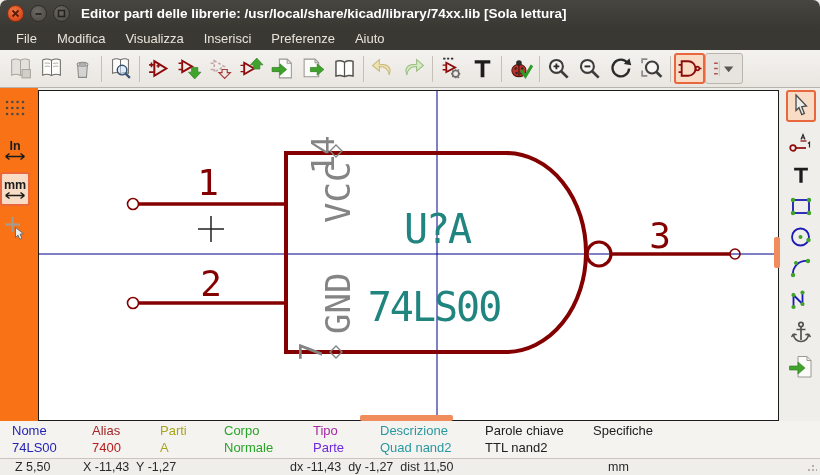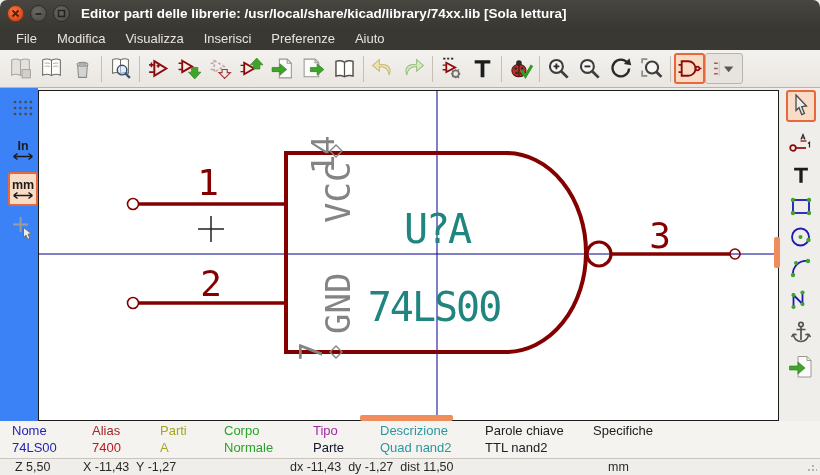--- a/index.html
+++ b/index.html
@@ -28,21 +28,21 @@
     display:flex; align-items:center; padding-left:5px; }
   .tb { width:31px; height:31px; display:flex; align-items:center; justify-content:center;
     border-radius:3px; flex:0 0 auto; }
   .tb svg { width:25px; height:25px; }
   .tb.selected { background:#F9DCC6; border:2px solid #E8673D; }
   .sep { width:1px; height:26px; background:#c4c0b8; margin:0 3px; flex:0 0 auto; }
   .tb.combo { width:38px; background:#e7e4df; border:1px solid #b8b4ac; }
 
   
   .toolbar-left { position:absolute; left:0; top:88px; width:38px; bottom:54px;
-    background:#3b82f6; display:flex; flex-direction:column; align-items:flex-end; }
+    background:#f97316; display:flex; flex-direction:column; align-items:flex-start; }
   .toolbar-right { position:absolute; right:0; top:88px; width:38px; bottom:54px;
     background:#f0eeea; display:flex; flex-direction:column; align-items:center; }
   .sb { width:30px; height:28px; display:flex; flex-direction:column; align-items:center; justify-content:center;
     border-radius:3px; margin-top:3px; flex:0 0 auto; }
   .sb svg { display:block; }
   .sb.selected { background:#F9DCC6; border:2px solid #E8673D; }
   .unit-label { font-size:12.5px; font-weight:bold; color:#1c1c1c; line-height:12px; }
 
   
   .canvas { position:absolute; left:38px; top:90px; width:741px; height:331px;
@@ -436,21 +436,21 @@
   <div class="col" style="left:160px">
     <span class="lab" style="color: rgb(166, 166, 30);">Parti</span>
     <span class="val" style="color: rgb(166, 166, 30);">A</span>
   </div>
   <div class="col" style="left:224px">
     <span class="lab" style="color: rgb(40, 164, 40);">Corpo</span>
     <span class="val" style="color: rgb(40, 164, 40);">Normale</span>
   </div>
   <div class="col" style="left:313px">
     <span class="lab" style="color: rgb(164, 40, 164);">Tipo</span>
-    <span class="val" style="color: #0f172a;">Parte</span>
+    <span class="val" style="color: #6d28d9;">Parte</span>
   </div>
   <div class="col" style="left:380px">
     <span class="lab" style="color: rgb(40, 152, 160);">Descrizione</span>
     <span class="val" style="color: rgb(40, 152, 160);">Quad nand2</span>
   </div>
   <div class="col" style="left:485px">
     <span class="lab" style="color: rgb(32, 32, 32);">Parole chiave</span>
     <span class="val" style="color: rgb(32, 32, 32);">TTL nand2</span>
   </div>
   <div class="col" style="left:593px">

